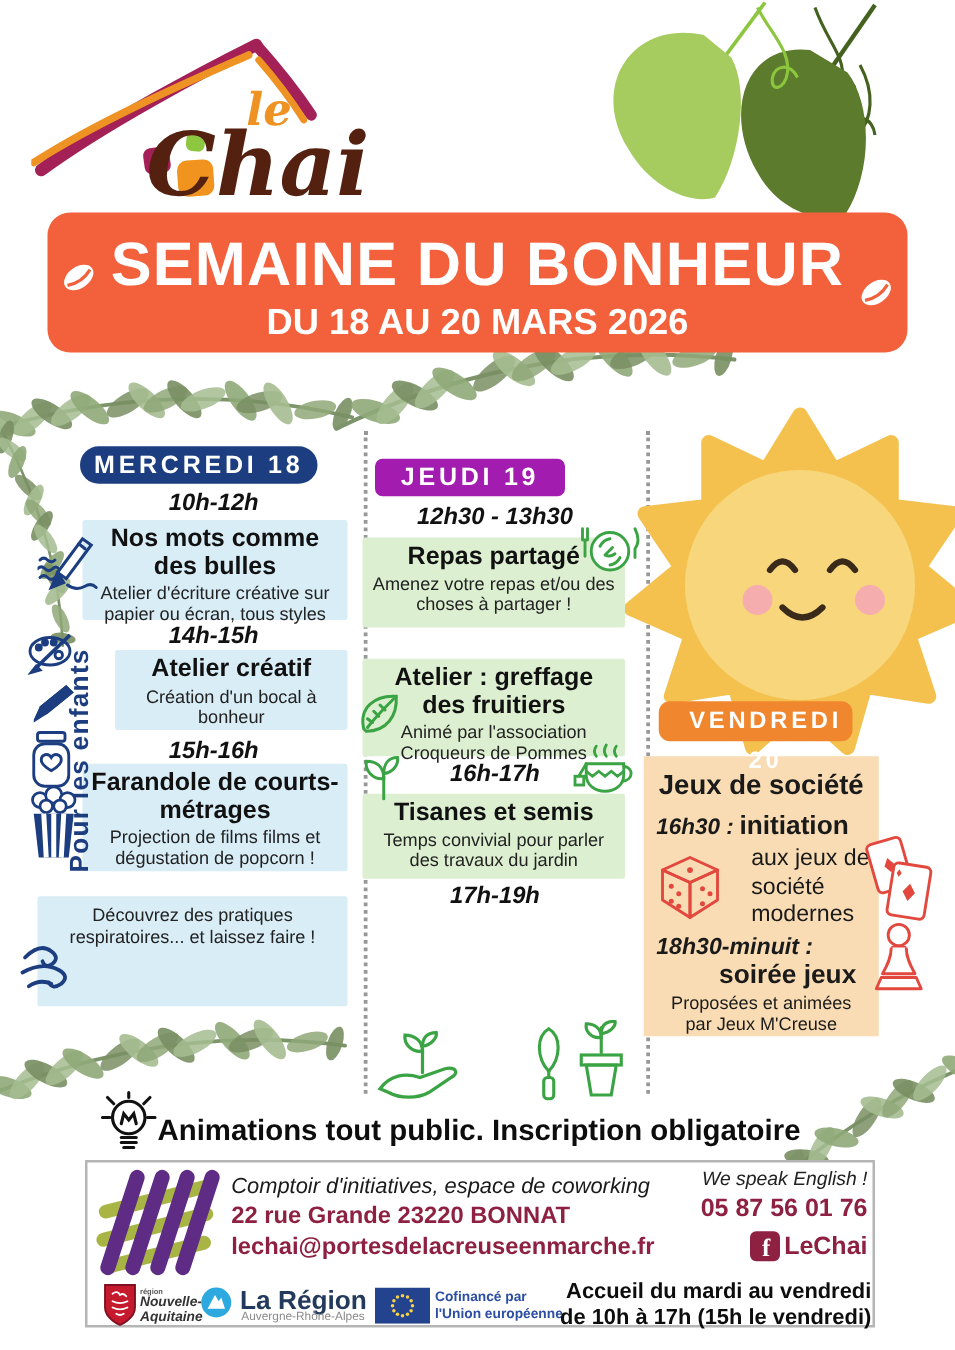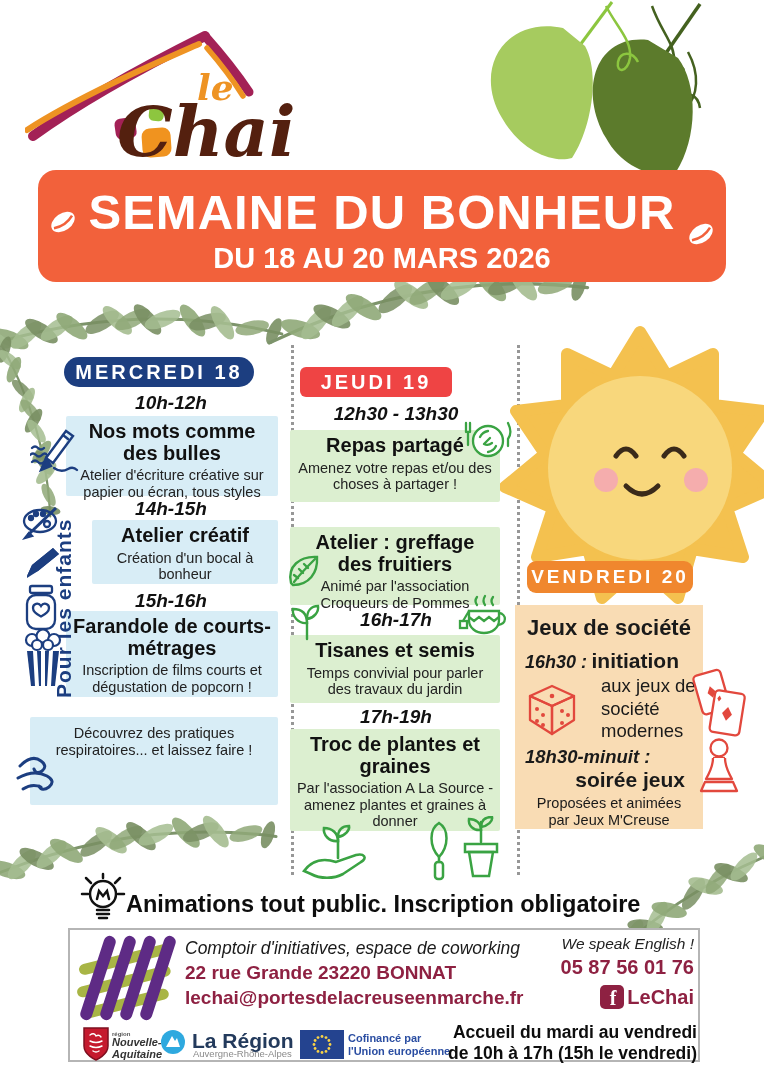--- a/index.html
+++ b/index.html
@@ -8,22 +8,22 @@
   .abs{position:absolute;}
   svg{display:block;}
   
   .banner{position:absolute;left:38px;top:170px;width:688px;height:112px;background:#F2613B;border-radius:18px;}
   .banner-title{position:absolute;left:0;top:14px;width:100%;text-align:center;color:#fff;font-weight:bold;
                 font-size:49px;letter-spacing:1px;}
   .banner-sub{position:absolute;left:0;top:72px;width:100%;text-align:center;color:#fff;font-weight:bold;font-size:29px;}
   
   .dayhead{position:absolute;color:#fff;font-weight:bold;text-align:center;letter-spacing:3px;}
   .h-wed{left:64px;top:357px;width:190px;height:30px;background:#1C3E80;border-radius:6px;font-size:20px;line-height:30px;}
-  .h-thu{left:300px;top:367px;width:152px;height:30px;background:#ef4444;border-radius:6px;font-size:20px;line-height:30px;}
-  .h-fri{left:527px;top:561px;width:166px;height:32px;background:#F0872E;border-radius:9px;font-size:19px;line-height:32px;}
+  .h-thu{left:300px;top:367px;width:152px;height:30px;background:#a21caf;border-radius:6px;font-size:20px;line-height:30px;}
+  .h-fri{left:527px;top:561px;width:139px;height:32px;background:#F0872E;border-radius:9px;font-size:19px;line-height:32px;padding-left:16px;}
   
   .time{position:absolute;font-style:italic;font-weight:bold;font-size:19px;text-align:center;color:#111;}
   .card{position:absolute;border-radius:2px;text-align:center;padding:5px 6px;box-sizing:border-box;}
   .blue{background:#D8EDF6;}
   .greenc{background:#DCEFD0;}
   .card-title{font-weight:bold;font-size:20px;line-height:1.08;color:#111;}
   .card-desc{font-size:14.5px;line-height:1.14;margin-top:3px;color:#222;}
   .vlabel{position:absolute;left:52px;top:498px;height:200px;writing-mode:vertical-rl;transform:rotate(180deg);
           color:#1C3E80;font-weight:bold;font-size:21px;letter-spacing:1px;}
   .sep{position:absolute;top:345px;height:530px;width:0;border-left:3px dotted #979797;}
@@ -145,21 +145,21 @@
     <div class="card-desc">Atelier d'écriture créative sur papier ou écran, tous styles</div>
   </div>
   <div class="time" style="left:64px;top:498px;width:214px;z-index:2;">14h-15h</div>
   <div class="card blue" style="left:92px;top:520px;width:186px;height:64px;z-index:2;">
     <div class="card-title">Atelier créatif</div>
     <div class="card-desc">Création d'un bocal à bonheur</div>
   </div>
   <div class="time" style="left:64px;top:590px;width:214px;z-index:2;">15h-16h</div>
   <div class="card blue" style="left:66px;top:611px;width:212px;height:86px;z-index:2;">
     <div class="card-title">Farandole de courts-métrages</div>
-    <div class="card-desc">Inscription de films courts et dégustation de popcorn !</div>
+    <div class="card-desc">Projection de films films et dégustation de popcorn !</div>
   </div>
   <div class="time" style="left:64px;top:732px;width:214px;z-index:2;font-family:Liberation Serif, serif;">17h-18h</div>
   <div class="card blue" style="left:30px;top:717px;width:248px;height:88px;z-index:2;">
     <div class="card-desc">Découvrez des pratiques respiratoires... et laissez faire !</div>
   </div>
 
   <div class="vlabel" style="z-index:2;">Pour les enfants</div>
 
   <svg class="abs" style="left:30px;top:422px;z-index:3;" width="52" height="56" viewBox="0 0 52 56">
     <g stroke="#1C3E80" fill="none" stroke-width="2.4" stroke-linecap="round">
@@ -223,24 +223,20 @@
   <div class="card greenc" style="left:290px;top:527px;width:210px;height:78px;z-index:2;">
     <div class="card-title">Atelier : greffage des fruitiers</div>
     <div class="card-desc">Animé par l'association Croqueurs de Pommes</div>
   </div>
   <div class="time" style="left:292px;top:609px;width:208px;z-index:2;">16h-17h</div>
   <div class="card greenc" style="left:290px;top:635px;width:210px;height:68px;z-index:2;">
     <div class="card-title">Tisanes et semis</div>
     <div class="card-desc">Temps convivial pour parler des travaux du jardin</div>
   </div>
   <div class="time" style="left:292px;top:706px;width:208px;z-index:2;">17h-19h</div>
-  <div class="card greenc" style="left:290px;top:729px;width:210px;height:102px;z-index:2;">
-    <div class="card-title">Troc de plantes et graines</div>
-    <div class="card-desc">Par l'association A La Source - amenez plantes et graines à donner</div>
-  </div>
 
   <svg class="abs" style="left:462px;top:418px;z-index:3;" width="50" height="46" viewBox="0 0 50 46">
     <g stroke="#3AA343" fill="#ffffff" stroke-width="2.3" stroke-linecap="round">
       <circle cx="26" cy="23" r="15"></circle>
       <path d="M18,19 a11,11 0 0 1 8,-6" fill="none"></path>
       <path d="M34,28 a11,11 0 0 1 -8,6" fill="none"></path>
       <path d="M28,20 l-6,6 M30,25 q-4,3 -8,1" fill="none"></path>
       <path d="M4,5 v9 M8,5 v9 M6,14 v13" fill="none"></path>
       <path d="M46,5 c3,6 3,12 0,16 v7" fill="none"></path>
     </g>

